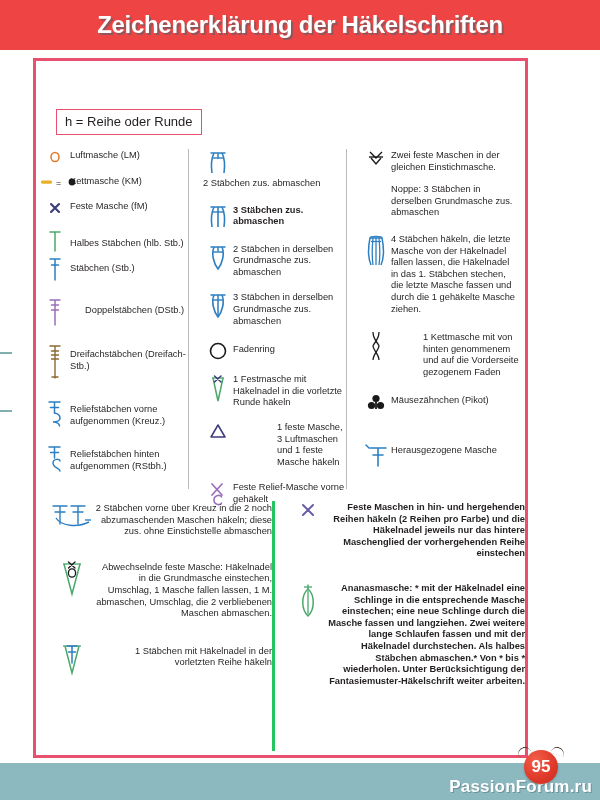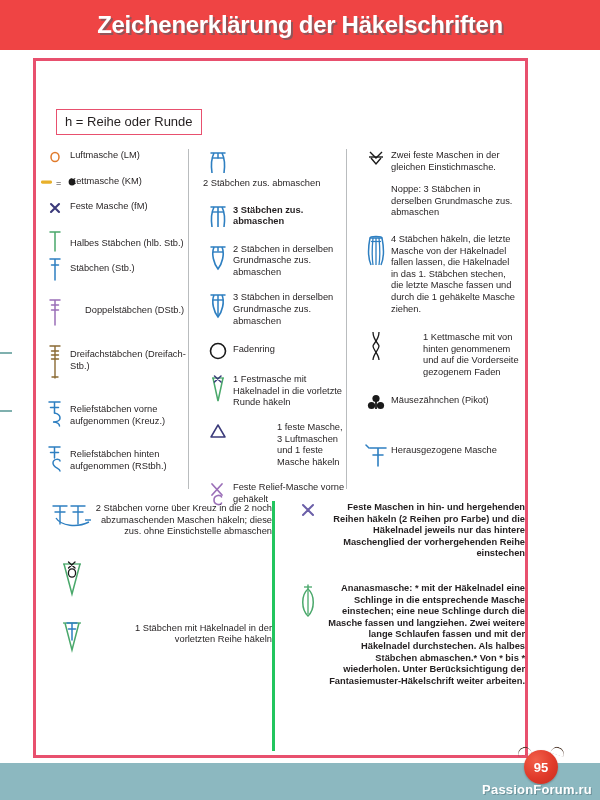--- a/index.html
+++ b/index.html
@@ -79,30 +79,30 @@
   #bcol-1 .sym, #bcol-2 .sym { width:44px; min-width:44px; }
   #bcol-1 .entry, #bcol-2 .entry { margin-bottom:22px; }
 
   
   #footer-bar {
     position:absolute; left:0; top:763px; width:600px; height:37px;
     background:#8cb8c0;
   }
   #footer-watermark {
     position:absolute; right:8px; bottom:3px;
-    font-size:13px; font-weight:bold; color:#ffffff;
+    font-size:17px; font-weight:bold; color:#ffffff;
     letter-spacing:.2px;
     text-shadow:1px 1px 0 rgba(70,100,108,.45);
   }
   #page-badge {
     position:absolute; left:524px; top:750px;
     width:34px; height:34px; border-radius:50%;
     background:radial-gradient(circle at 35% 30%, #f2604a 0%, #e03a2a 55%, #c62d20 100%);
     display:flex; align-items:center; justify-content:center;
-    color:#ffffff; font-size:13px; font-weight:bold;
+    color:#ffffff; font-size:17px; font-weight:bold;
     box-shadow:0 1px 2px rgba(0,0,0,.25);
   }
   #page-badge::before, #page-badge::after{
     content:""; position:absolute; top:-3px; width:14px; height:7px;
     border-top:1.6px solid #4a3326; border-radius:50%/100% 100% 0 0;
   }
   #page-badge::before{ left:-7px; transform:rotate(-18deg); }
   #page-badge::after { right:-7px; transform:rotate(18deg); }
 
   svg { display:block; overflow:visible; }
@@ -376,20 +376,21 @@
 
       <div class="entry">
         <div class="sym">
           <svg width="26" height="36" viewBox="0 0 26 36">
             <path d="M4 3 H22" stroke="#4aa86b" stroke-width="1.3"></path>
             <path d="M5 3 L13 33 L21 3" fill="none" stroke="#4aa86b" stroke-width="1.5"></path>
             <path d="M9.5 1 L16 7 M16 1 L9.5 7" stroke="#1a1a1a" stroke-width="1.3" stroke-linecap="round"></path>
             <ellipse cx="13" cy="12" rx="3.6" ry="4.2" fill="none" stroke="#1a1a1a" stroke-width="1.3"></ellipse>
           </svg>
         </div>
+        <div class="txt" style="padding-top:2px;">Abwechselnde feste Masche: Häkelnadel in die Grundmasche einstechen, Umschlag, 1 Masche fallen lassen, 1 M. abmaschen, Umschlag, die 2 verbliebenen Maschen abmaschen.</div>
       </div>
 
       <div class="entry">
         <div class="sym">
           <svg width="26" height="32" viewBox="0 0 26 32">
             <path d="M4 3 H22" stroke="#4aa86b" stroke-width="1.3"></path>
             <path d="M6 3 L13 30 L20 3" fill="none" stroke="#4aa86b" stroke-width="1.5"></path>
             <path d="M8 3 H18 M13 3 V20 M9.5 9 H16.5" stroke="#2e7fc1" stroke-width="1.5" stroke-linecap="round"></path>
           </svg>
         </div>

